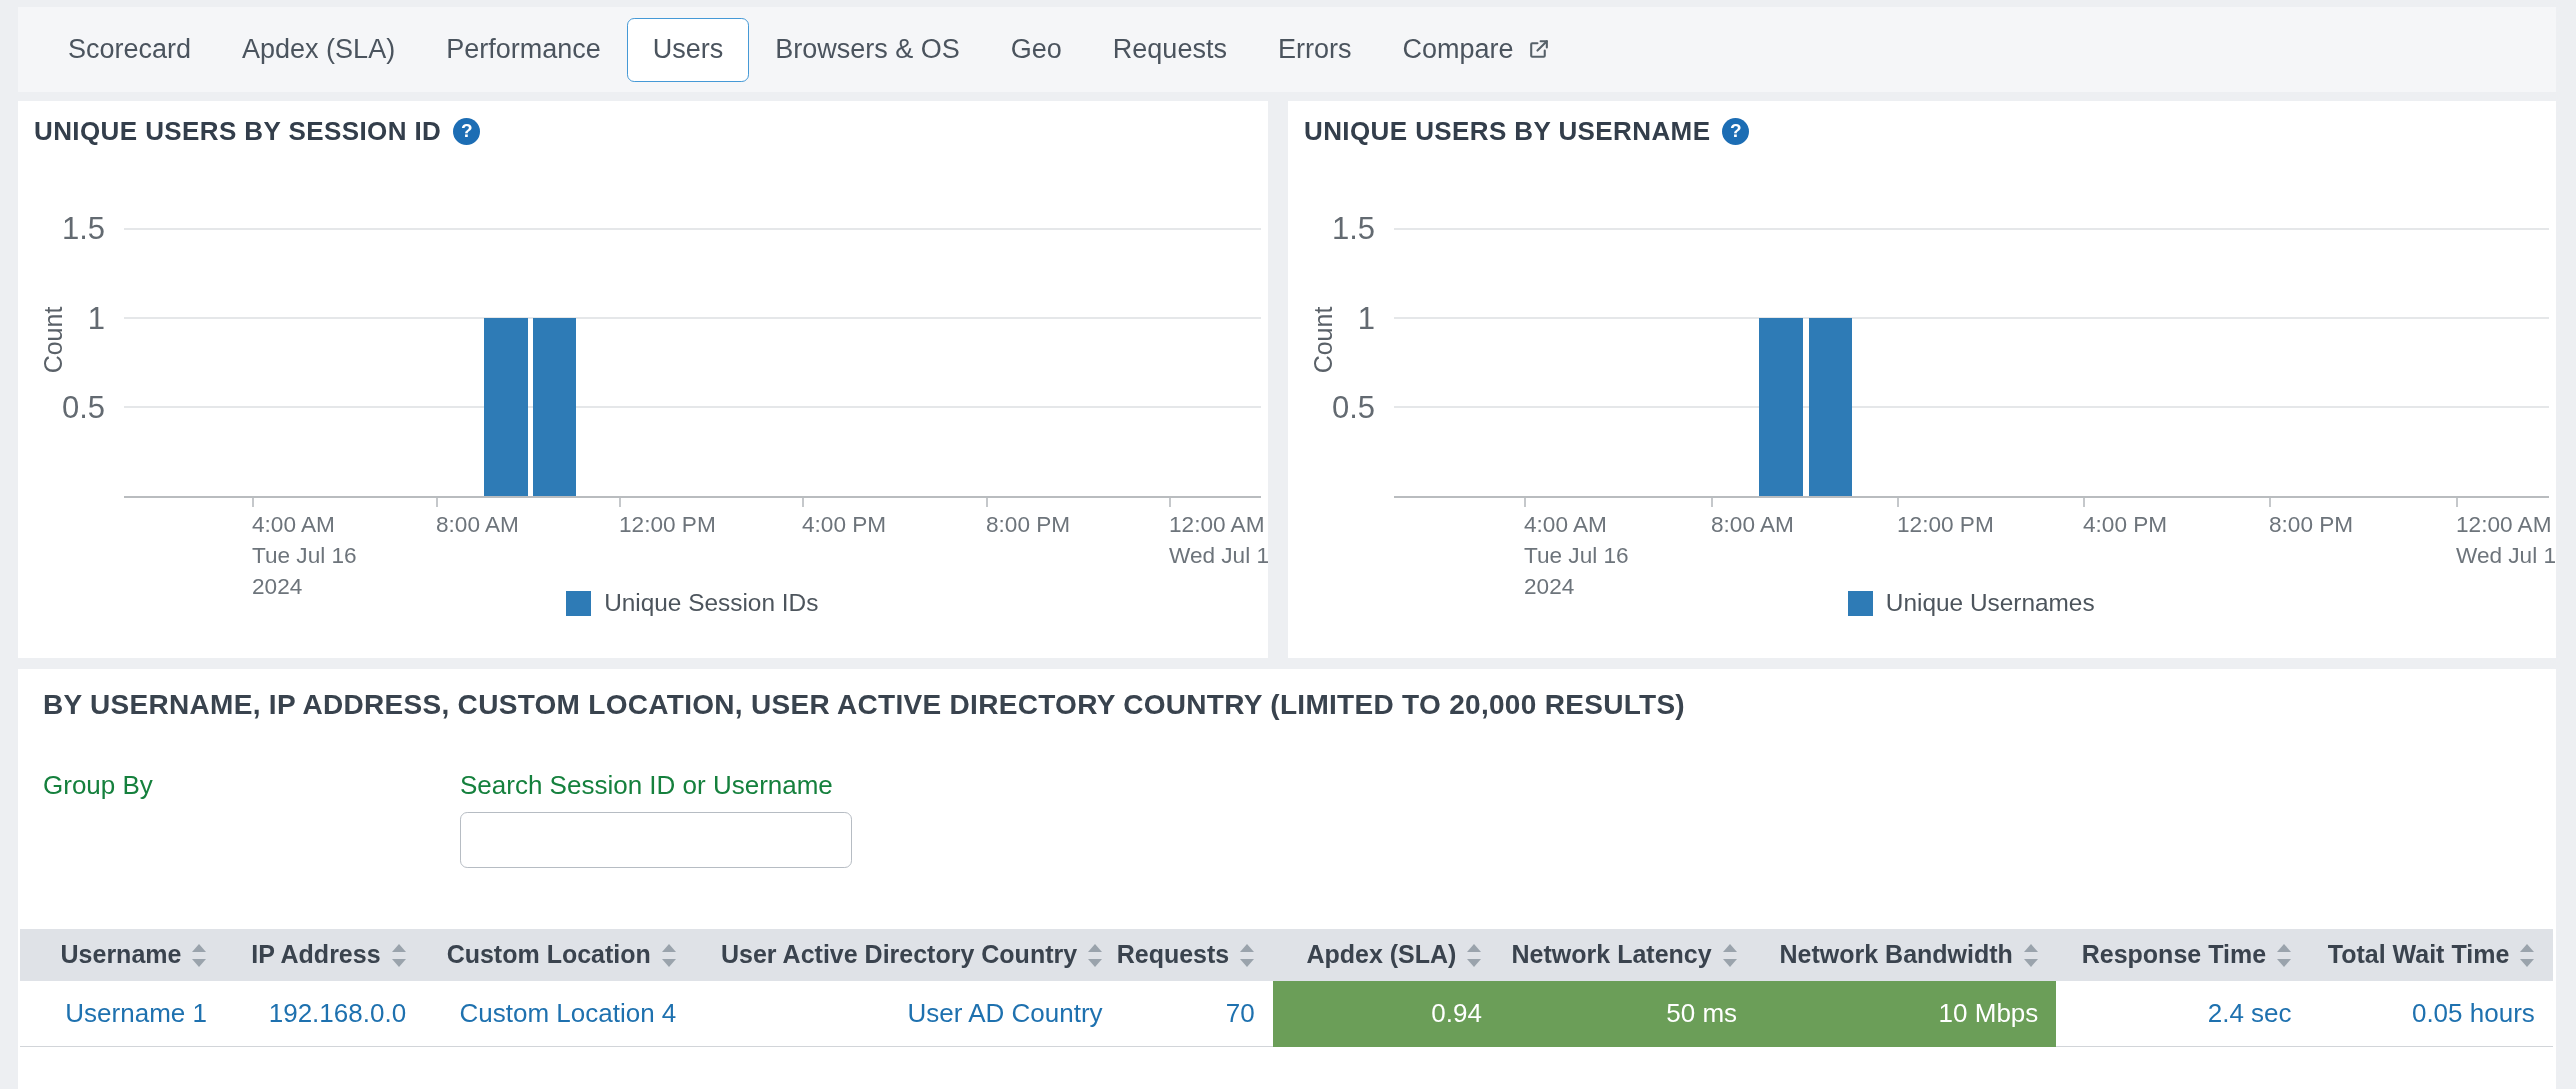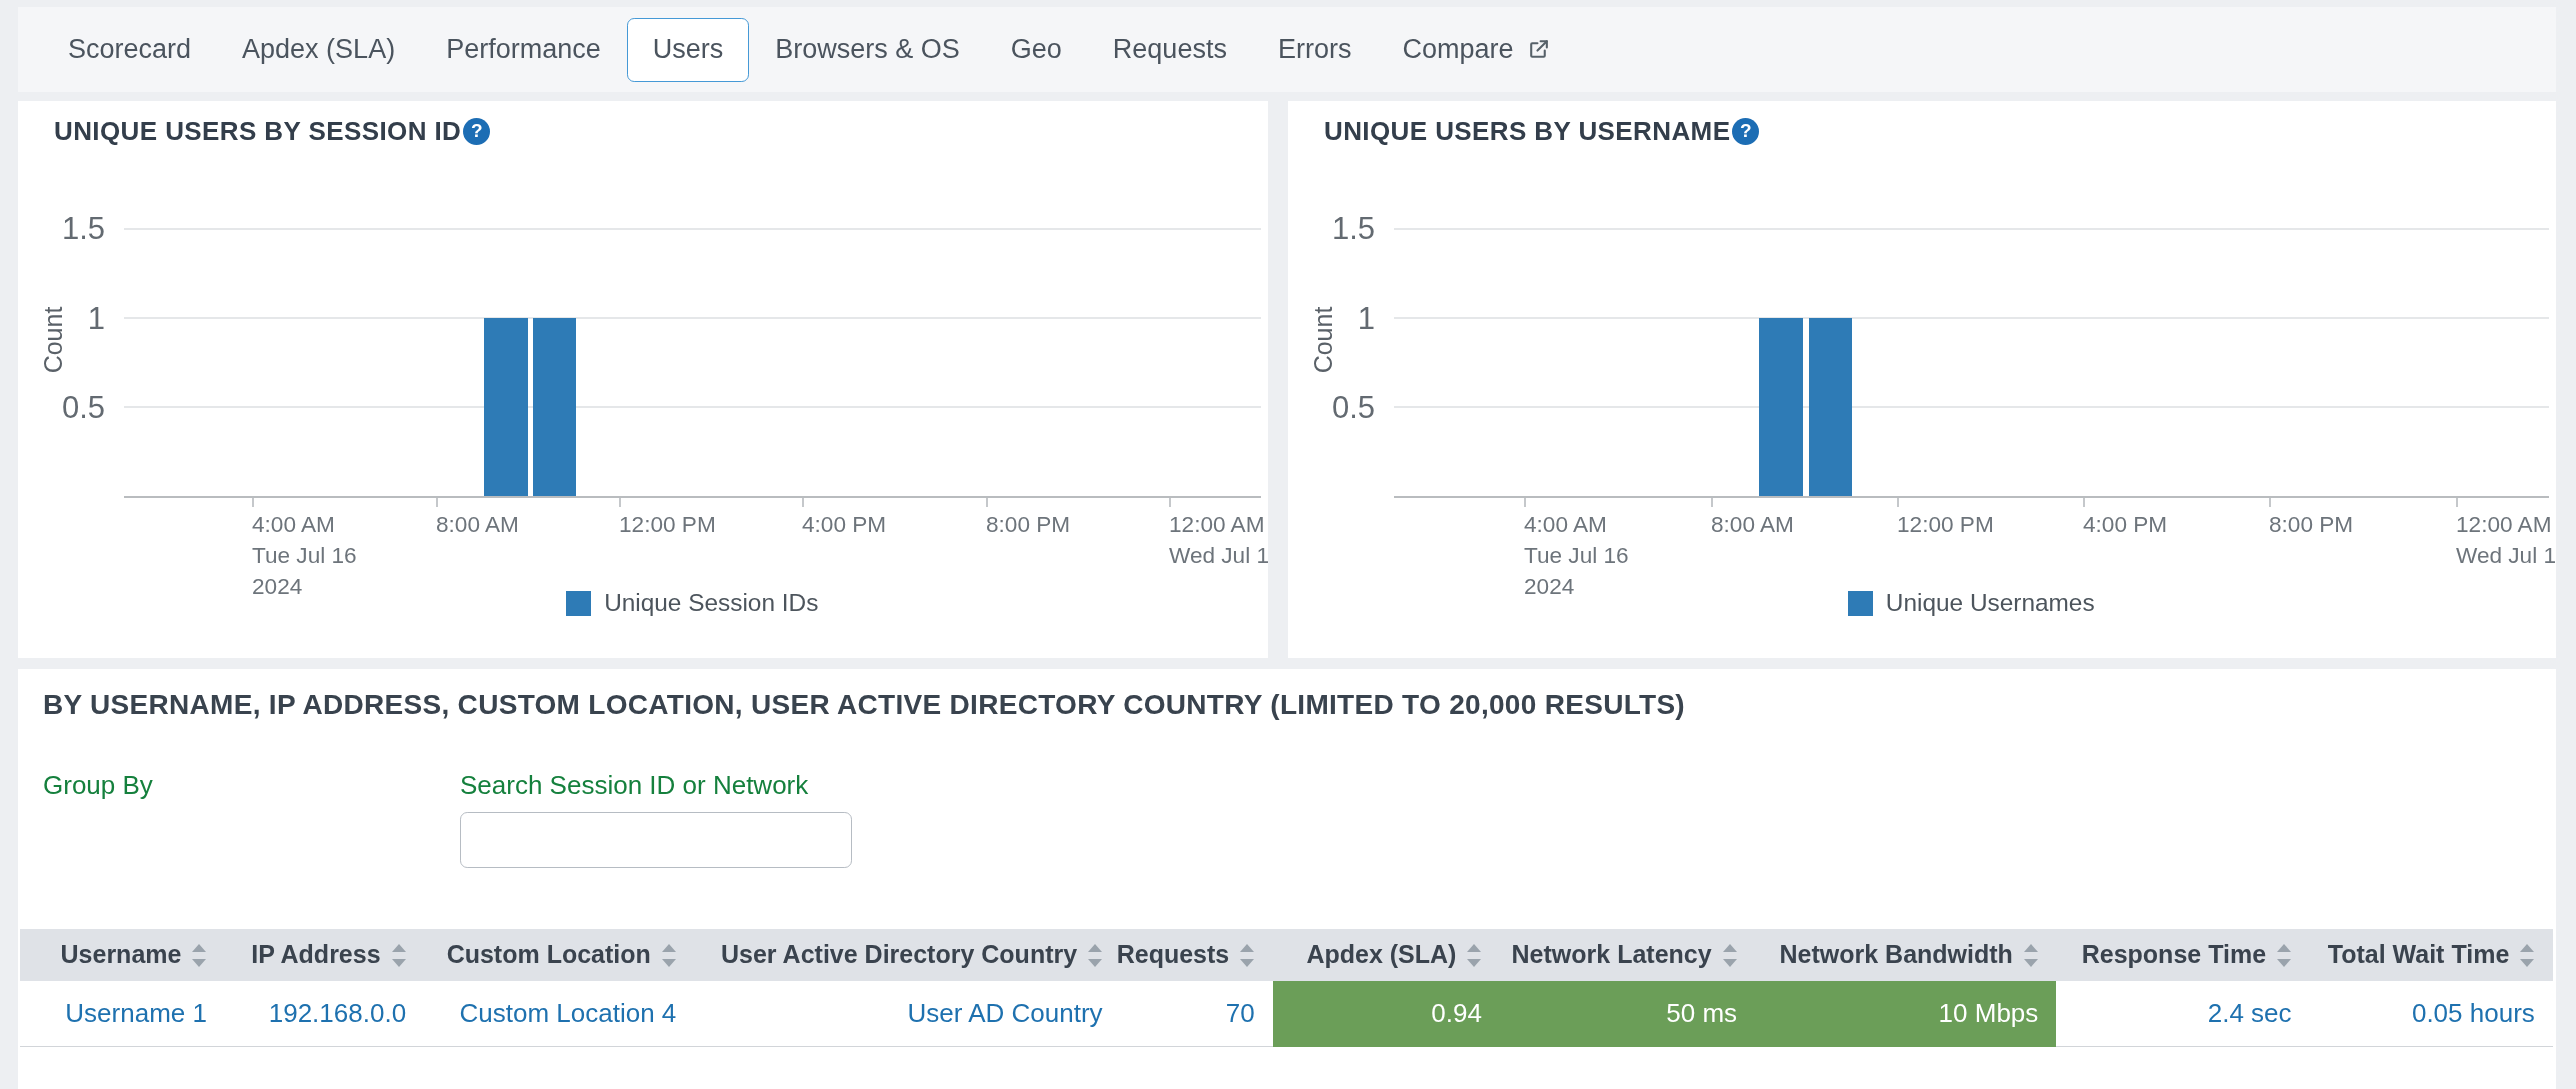--- a/index.html
+++ b/index.html
@@ -25,21 +25,21 @@
     background:#ffffff; border:1.8px solid #4599d6; border-radius:7.2px;
     padding:15.4px 24.4px; margin:-15.4px -24.4px;
   }
   
   .card{
     position:absolute; top:101px; height:557px; background:#ffffff; overflow:hidden;
   }
   #card-0{ left:18px; width:1250px; }
   #card-1{ left:1288px; width:1268px; }
   .chart-title-row{
-    position:absolute; left:36px; top:14.5px; display:flex; align-items:center; gap:2px; z-index:3;text-align:center;
+    position:absolute; left:16px; top:14.5px; display:flex; align-items:center; gap:12px; z-index:3;text-align:center;
   }
   .chart-title{ margin:0; font-size:26px; font-weight:bold; color:#333e4b; letter-spacing:0.4px; }
   .help-icon{
     width:27px; height:27px; border-radius:50%; background:#1c6db4; color:#fff;
     font-size:19px; font-weight:bold; display:flex; align-items:center; justify-content:center;
     cursor:pointer; flex:0 0 auto;
   }
   .chart{ position:absolute; inset:0; }
   .gridline{ position:absolute; height:1.8px; background:#e5e7e9; }
   .axis{ position:absolute; height:1.8px; background:#b9bcbf; }
@@ -255,21 +255,21 @@
     <span class="swatch" style="background: rgb(46, 123, 182);"></span>
     <span>Unique Usernames</span>
   </div>
 </section>
 
 <section class="panel">
   <h2 class="section-title">BY USERNAME, IP ADDRESS, CUSTOM LOCATION, USER ACTIVE DIRECTORY COUNTRY (LIMITED TO 20,000 RESULTS)</h2>
 
   <div class="field-label" id="group-by-label">Group By</div>
 
-  <div class="field-label" id="search-label">Search Session ID or Network</div>
+  <div class="field-label" id="search-label">Search Session ID or Username</div>
   <input class="search-input" type="text" value="" style="">
 
   <table class="users-table">
     <colgroup>
       <col style="width:188px">
         <col style="width:199px">
         <col style="width:270px">
         <col style="width:426px">
         <col style="width:169px">
       <col style="width:227px">

